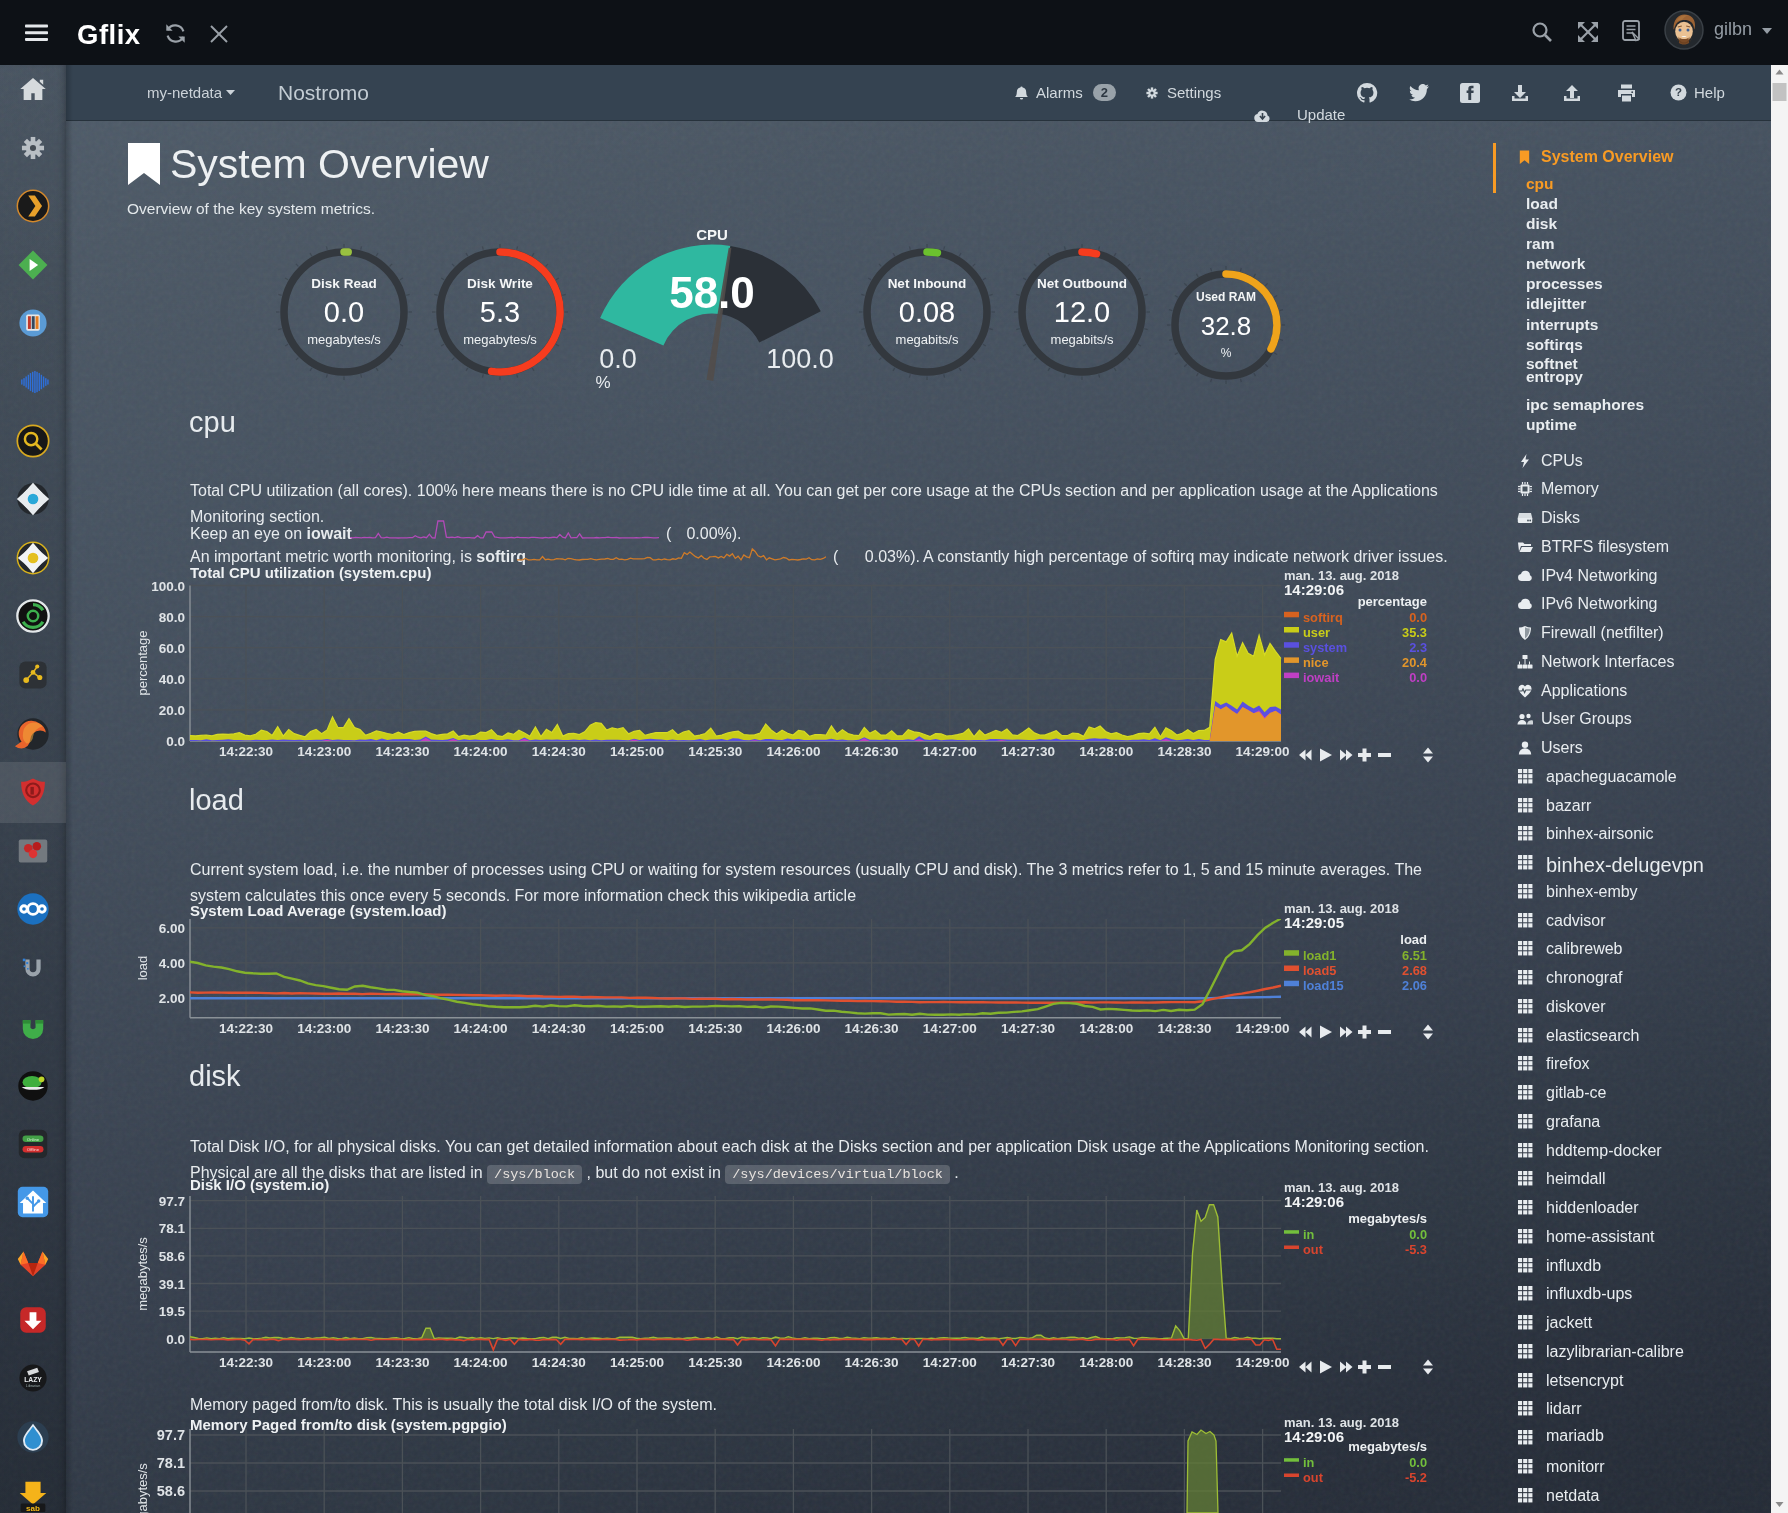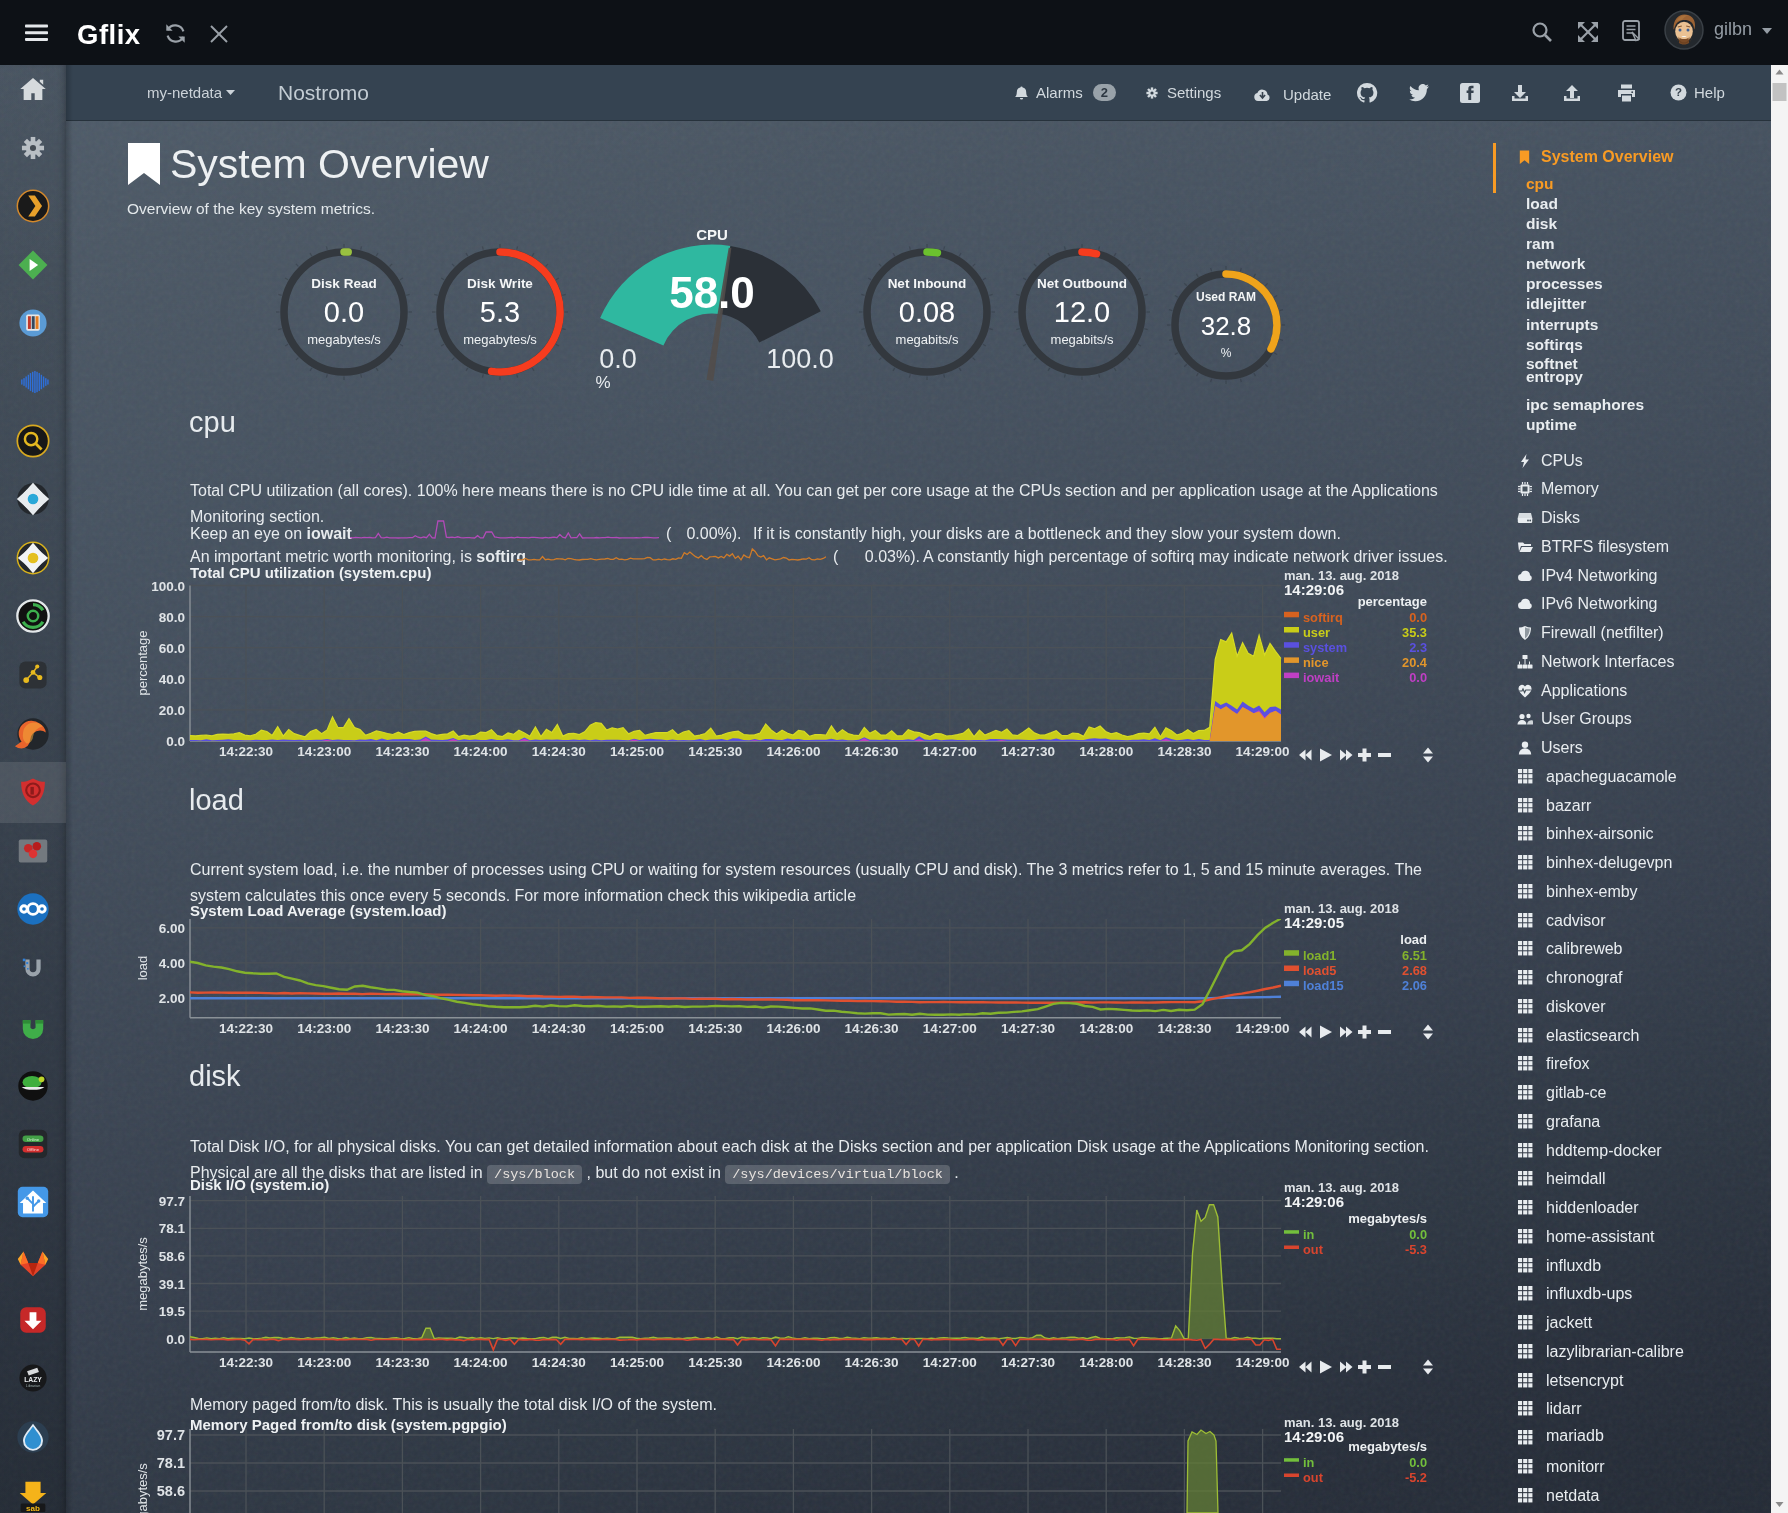--- a/index.html
+++ b/index.html
@@ -185,21 +185,20 @@
 </svg>
 
 <div class="h2" style="left:189px;top:406px">cpu</div>
 <div class="para" style="left:190px;top:478px;width:1250px">Total CPU utilization (all cores). 100% here means there is no CPU idle time at all. You can get per core usage at the CPUs section and per application usage at the Applications Monitoring section.</div>
 <div class="para" style="left:190px;top:521px;white-space:nowrap">Keep an eye on <b>iowait</b></div>
 <div style="position:absolute;left:350px;top:517px"><svg width="309" height="24" style="vertical-align:-5px">
         <path d="M0.0,20.7 L2.8,20.8 L5.7,20.3 L8.5,20.6 L11.3,20.9 L14.2,20.3 L17.0,20.7 L19.8,20.5 L22.7,20.9 L25.5,20.7 L28.3,16.5 L31.2,20.7 L34.0,20.8 L36.9,20.2 L39.7,20.9 L42.5,20.8 L45.4,20.8 L48.2,21.0 L51.0,20.8 L53.9,20.8 L56.7,20.9 L59.5,20.7 L62.4,20.7 L65.2,18.7 L68.0,20.2 L70.9,20.8 L73.7,20.0 L76.5,20.7 L79.4,17.2 L82.2,20.9 L85.0,21.0 L87.9,4.0 L90.7,4.0 L93.6,4.0 L96.4,20.2 L99.2,20.5 L102.1,20.2 L104.9,20.7 L107.7,19.8 L110.6,20.6 L113.4,20.8 L116.2,20.6 L119.1,20.6 L121.9,20.8 L124.7,21.0 L127.6,18.7 L130.4,20.9 L133.2,20.8 L136.1,15.0 L138.9,15.0 L141.7,15.0 L144.6,19.8 L147.4,20.4 L150.2,20.8 L153.1,20.9 L155.9,20.9 L158.8,20.6 L161.6,20.5 L164.4,20.9 L167.3,20.1 L170.1,20.6 L172.9,20.7 L175.8,20.6 L178.6,20.8 L181.4,20.3 L184.3,20.4 L187.1,20.6 L189.9,20.8 L192.8,21.0 L195.6,20.4 L198.4,20.8 L201.3,20.5 L204.1,20.1 L206.9,20.7 L209.8,17.4 L212.6,20.2 L215.4,20.9 L218.3,16.0 L221.1,20.8 L224.0,20.7 L226.8,20.6 L229.6,16.9 L232.5,21.0 L235.3,20.9 L238.1,20.8 L241.0,20.8 L243.8,20.8 L246.6,20.5 L249.5,20.9 L252.3,20.7 L255.1,20.7 L258.0,20.1 L260.8,20.6 L263.6,20.7 L266.5,20.3 L269.3,21.0 L272.1,20.9 L275.0,20.8 L277.8,20.8 L280.7,20.8 L283.5,20.8 L286.3,20.6 L289.2,20.8 L292.0,20.7 L294.8,20.4 L297.7,20.5 L300.5,20.6 L303.3,20.9 L306.2,20.8 L309.0,20.7" fill="none" stroke="#b24ab8" stroke-width="1.3"></path>
       </svg></div>
 <div class="para" style="left:666px;top:521px">(</div>
 <div class="para" style="left:680px;top:521px;width:68px;text-align:center">0.00%).</div>
-<div class="para" style="left:753px;top:521px;white-space:nowrap">If it is constantly high, your disks are a bottleneck and they slow your system down.</div>
 <div class="para" style="left:190px;top:544px;white-space:nowrap">An important metric worth monitoring, is <b>softirq</b></div>
 <div style="position:absolute;left:517px;top:541px"><svg width="309" height="22" style="vertical-align:-5px">
         <path d="M0.0,18.9 L2.8,18.8 L5.7,18.9 L8.5,17.5 L11.3,18.8 L14.2,18.9 L17.0,18.3 L19.8,18.9 L22.7,18.8 L25.5,15.5 L28.3,18.7 L31.2,18.1 L34.0,18.8 L36.9,18.6 L39.7,17.6 L42.5,17.9 L45.4,18.0 L48.2,18.8 L51.0,17.5 L53.9,17.7 L56.7,18.3 L59.5,18.8 L62.4,19.0 L65.2,18.5 L68.0,18.4 L70.9,18.3 L73.7,17.7 L76.5,18.4 L79.4,18.9 L82.2,18.4 L85.0,18.2 L87.9,18.0 L90.7,17.4 L93.6,18.3 L96.4,18.4 L99.2,16.7 L102.1,18.4 L104.9,18.2 L107.7,18.9 L110.6,18.3 L113.4,17.2 L116.2,17.9 L119.1,17.8 L121.9,17.8 L124.7,17.8 L127.6,17.7 L130.4,16.5 L133.2,16.7 L136.1,18.9 L138.9,18.9 L141.7,18.2 L144.6,18.8 L147.4,18.0 L150.2,18.6 L153.1,18.9 L155.9,17.8 L158.8,18.4 L161.6,16.9 L164.4,17.4 L167.3,11.7 L170.1,13.5 L172.9,11.0 L175.8,13.6 L178.6,15.7 L181.4,17.1 L184.3,14.7 L187.1,17.3 L189.9,18.4 L192.8,15.9 L195.6,15.7 L198.4,15.4 L201.3,16.9 L204.1,15.4 L206.9,16.9 L209.8,13.3 L212.6,15.1 L215.4,12.8 L218.3,17.4 L221.1,15.2 L224.0,18.8 L226.8,13.9 L229.6,15.8 L232.5,16.7 L235.3,7.9 L238.1,10.4 L241.0,14.8 L243.8,16.1 L246.6,14.6 L249.5,18.9 L252.3,16.8 L255.1,17.8 L258.0,18.9 L260.8,18.4 L263.6,17.9 L266.5,16.5 L269.3,17.0 L272.1,19.0 L275.0,18.4 L277.8,18.7 L280.7,19.0 L283.5,18.5 L286.3,17.8 L289.2,18.2 L292.0,16.7 L294.8,18.7 L297.7,18.9 L300.5,18.0 L303.3,18.3 L306.2,17.5 L309.0,15.7" fill="none" stroke="#cf7b28" stroke-width="1.3"></path>
       </svg></div>
 <div class="para" style="left:833px;top:544px">(</div>
 <div class="para" style="left:851px;top:544px;width:69px;text-align:right">0.03%).</div>
 <div class="para" style="left:923px;top:544px;white-space:nowrap">A constantly high percentage of softirq may indicate network driver issues.</div>
 <svg width="1788" height="1513" style="position:absolute;left:0;top:0" font-family="Liberation Sans, sans-serif">
 <text x="190" y="578" font-size="15" font-weight="bold" fill="#eef1f3">Total CPU utilization (system.cpu)</text>
 <line x1="190" y1="585.5" x2="1281" y2="585.5" stroke="#4b5157" stroke-width="1.3"></line>
@@ -598,21 +597,21 @@
         <rect x="5.5" y="0.0" width="4.4" height="4.4"></rect>
         <rect x="11.0" y="0.0" width="4.4" height="4.4"></rect>
         <rect x="0.0" y="5.5" width="4.4" height="4.4"></rect>
         <rect x="5.5" y="5.5" width="4.4" height="4.4"></rect>
         <rect x="11.0" y="5.5" width="4.4" height="4.4"></rect>
         <rect x="0.0" y="11.0" width="4.4" height="4.4"></rect>
         <rect x="5.5" y="11.0" width="4.4" height="4.4"></rect>
         <rect x="11.0" y="11.0" width="4.4" height="4.4"></rect>
       </g>
     </svg>
-<div style="position:absolute;left:1546px;top:854.0px;font-size:16px;color:#e9edf0">binhex-delugevpn</div>
+<div style="position:absolute;left:1546px;top:854.0px;font-size:20px;color:#e9edf0">binhex-delugevpn</div>
 <svg width="15" height="15" viewBox="0 0 16 16" style="position:absolute;left:1518px;top:883.8px">
       <g fill="#e9edf0">
         <rect x="0.0" y="0.0" width="4.4" height="4.4"></rect>
         <rect x="5.5" y="0.0" width="4.4" height="4.4"></rect>
         <rect x="11.0" y="0.0" width="4.4" height="4.4"></rect>
         <rect x="0.0" y="5.5" width="4.4" height="4.4"></rect>
         <rect x="5.5" y="5.5" width="4.4" height="4.4"></rect>
         <rect x="11.0" y="5.5" width="4.4" height="4.4"></rect>
         <rect x="0.0" y="11.0" width="4.4" height="4.4"></rect>
         <rect x="5.5" y="11.0" width="4.4" height="4.4"></rect>
@@ -1184,21 +1183,21 @@
               <line x1="20" y1="6" x2="20" y2="34"></line>
               <line x1="6" y1="20" x2="34" y2="20"></line>
               <line x1="10" y1="10" x2="30" y2="30"></line>
               <line x1="30" y1="10" x2="10" y2="30"></line>
             </g>
             <circle cx="20" cy="20" r="4" fill="#36424e"></circle>
           </g>
         </svg>
         <span>Settings</span>
       </div>
-  <div style="position:absolute;left:1187px;top:0;height:58px;display:flex;align-items:center;gap:11px;color:#d2d9de;font-size:15px">
+  <div style="position:absolute;left:1187px;top:0;height:58px;display:flex;align-items:flex-end;gap:25px;color:#d2d9de;font-size:15px">
         <svg width="19" height="15" viewBox="0 0 19 15">
           <path d="M5 14 a4 4 0 0 1 -0.6 -7.9 A5.2 5.2 0 0 1 14.5 7.5 a3.4 3.4 0 0 1 -0.7 6.5 Z" fill="#d2d9de"></path>
           <path d="M9.5 5 v5 m-2.6 -2 l2.6 3 l2.6 -3" stroke="#36424e" stroke-width="1.6" fill="none"></path>
         </svg>
         <span>Update</span>
       </div>
   <div style="position:absolute;left:1290px;top:17px"><svg width="22" height="22" viewBox="0 0 24 24">
           <path d="M12 1 A11 11 0 0 0 8.5 22.4 c0.55 0.1 0.75 -0.24 0.75 -0.53 v-2 c-3.06 0.67 -3.7 -1.3 -3.7 -1.3 c-0.5 -1.27 -1.22 -1.6 -1.22 -1.6 c-1 -0.68 0.08 -0.67 0.08 -0.67 c1.1 0.08 1.68 1.14 1.68 1.14 c0.98 1.68 2.57 1.2 3.2 0.9 c0.1 -0.7 0.38 -1.2 0.7 -1.47 c-2.44 -0.28 -5 -1.22 -5 -5.44 c0 -1.2 0.43 -2.18 1.13 -2.95 c-0.11 -0.28 -0.49 -1.4 0.11 -2.91 c0 0 0.92 -0.3 3.02 1.13 a10.5 10.5 0 0 1 5.5 0 c2.1 -1.42 3.02 -1.13 3.02 -1.13 c0.6 1.52 0.22 2.63 0.11 2.91 c0.7 0.77 1.13 1.75 1.13 2.95 c0 4.23 -2.57 5.16 -5.02 5.43 c0.4 0.34 0.75 1.01 0.75 2.05 v3.04 c0 0.3 0.2 0.64 0.76 0.53 A11 11 0 0 0 12 1 Z" fill="#d2d9de"></path>
         </svg></div>
   <div style="position:absolute;left:1342px;top:19px"><svg width="22" height="18" viewBox="0 0 24 20">

